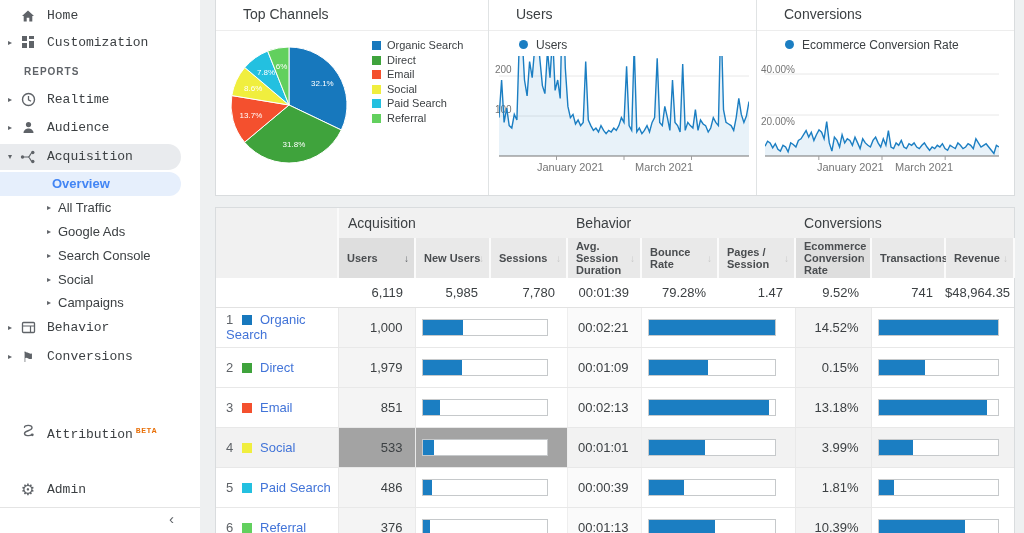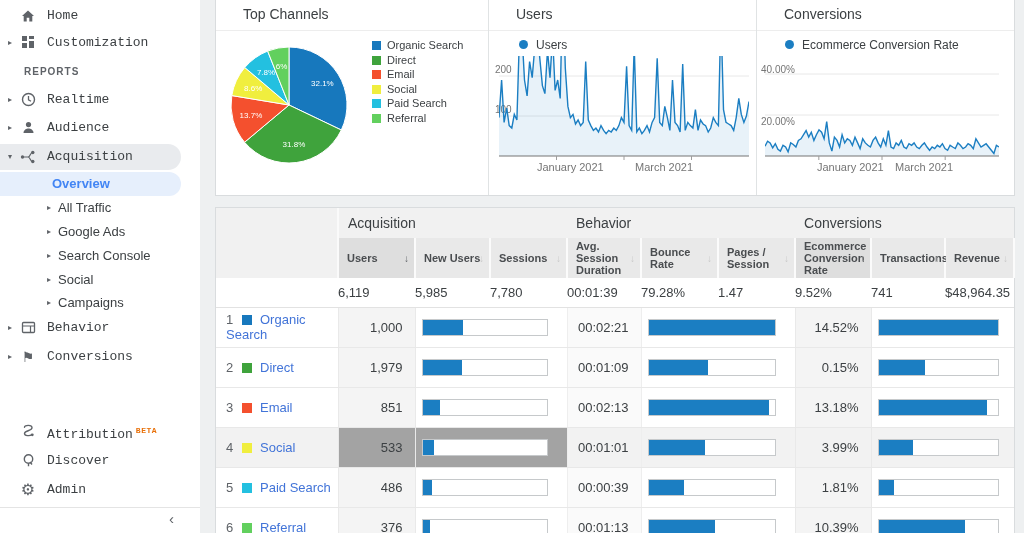--- a/index.html
+++ b/index.html
@@ -52,21 +52,21 @@
   table.grid { border-collapse:collapse; table-layout:fixed; width:798px; }
   .grid th, .grid td { padding:0; font-weight:normal; vertical-align:middle; }
   tr.group-row th { height:30px; background:#f1f1f1; font-size:14px; color:#3c4043;
     text-align:left; padding-left:9px; }
   th.label-head { background:#f1f1f1; border-right:2px solid #fafafa; }
   tr.col-row th { height:32px; background:#e9e9e9; font-size:11px; font-weight:bold; color:#4a4d50;
     text-align:left; padding:2px 4px 2px 8px; border-right:2px solid #fbfbfb; position:relative; cursor:pointer; }
   tr.col-row th.sorted { background:#dedede; }
   .sort-arrow { position:absolute; right:5px; top:50%; transform:translateY(-50%); font-size:10px; color:#5f6368; }
   .sort-faint { color:#c8c8c8; }
-  tr.totals-row td { height:29px; font-size:13px; color:#3c4043; 
+  tr.totals-row td { height:29px; font-size:13px; color:#3c4043; text-align:right;
     padding-right:12px; border-bottom:1px solid #e2e2e2; background:#fff; }
   tr.data-row td { height:40px; border-bottom:1px solid #e8e8e8; font-size:13px; }
   td.cell-label { padding-left:10px; }
   td.cell-label .rank { display:inline-block; width:14px; color:#5f6368; }
   td.cell-label .swatch { display:inline-block; width:10px; height:10px; margin:0 8px 0 2px; position:relative; top:1px; }
   td.cell-label a { color:#4274d8; text-decoration:none; cursor:pointer; }
   td.cell-val { text-align:right; padding-right:12px; background:#f4f4f4;
     border-left:1px solid #e9e9e9; border-right:1px solid #e9e9e9; }
   td.cell-dur { text-align:right; padding-right:12px; background:#fafafa;
     border-left:1px solid #eee; border-right:1px solid #eee; }
@@ -188,29 +188,20 @@
     <div class="nav-item" style="top:418px">
       <span class="nicon">
         <svg width="15" height="15" viewBox="0 0 15 15">
             <path d="M3.5 4.2 C3.5 1.8 11 1.5 11 4.8 C11 8 3.5 7.5 3.5 10.5 C3.5 13 9 13.2 10.8 11.6" fill="none" stroke="#5f6368" stroke-width="1.4" stroke-linecap="round"></path>
             <circle cx="11.3" cy="11.8" r="1.4" fill="#5f6368"></circle>
           </svg>
       </span>
       <span class="nlabel"><span>Attribution</span><span class="beta">BETA</span></span>
     </div>
 
-    <div class="nav-item" style="top:448px">
-      <span class="nicon">
-        <svg width="15" height="15" viewBox="0 0 15 15">
-            <circle cx="7.5" cy="6" r="4.2" fill="none" stroke="#5f6368" stroke-width="1.4"></circle>
-            <path d="M7.5 10.2 V13.2 M9 9 L11 11.5" fill="none" stroke="#5f6368" stroke-width="1.4"></path>
-          </svg>
-      </span>
-      <span class="nlabel">Discover</span>
-    </div>
 
     <div class="nav-item" style="top:477px">
       <span class="nicon" style="font-size:16px">⚙</span>
       <span class="nlabel">Admin</span>
     </div>
 
     <div class="collapse-bar">
       <span class="chev">‹</span>
     </div>
   </nav>

